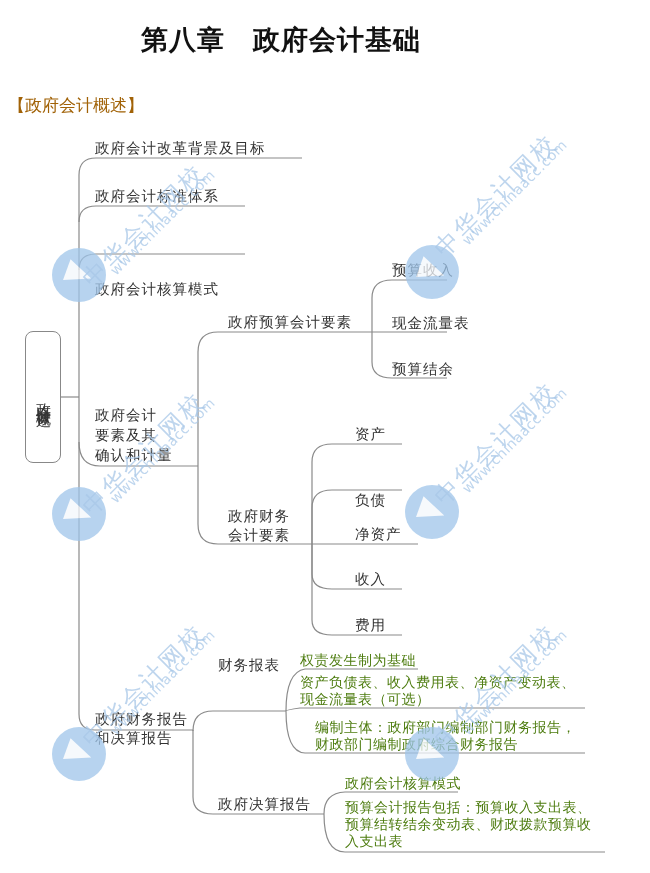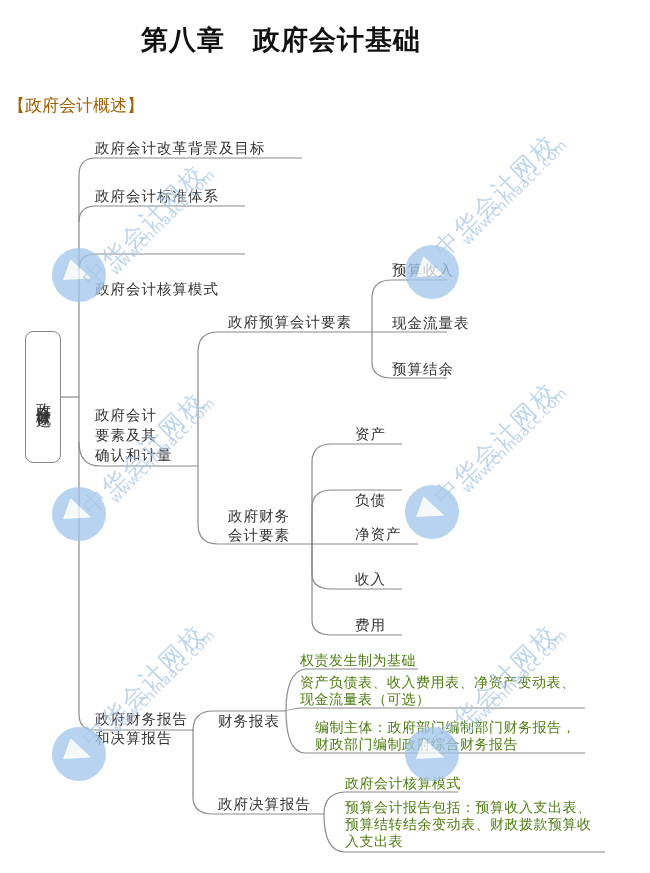--- a/index.html
+++ b/index.html
@@ -98,21 +98,21 @@
 <div class="abs n" style="left:228px; top:507px; line-height:19px;">
   <div>政府财务</div>
   <div>会计要素</div>
 </div>
 <div class="abs n" style="left:355px; top:425px;">资产</div>
 <div class="abs n" style="left:355px; top:471px;margin-top:20px;">负债</div>
 <div class="abs n" style="left:355px; top:525px;">净资产</div>
 <div class="abs n" style="left:355px; top:570px;">收入</div>
 <div class="abs n" style="left:355px; top:616px;">费用</div>
 
-<div class="abs n" style="left:218px; top:712px;">财务报表</div>
+<div class="abs n" style="left:218px; top:656px;">财务报表</div>
 <div class="abs s" style="left:300px; top:652px;">
   <div>权责发生制为基础</div>
 </div>
 <div class="abs s" style="left:300px; top:674px;">
   <div>资产负债表、收入费用表、净资产变动表、</div>
   <div>现金流量表（可选）</div>
 </div>
 <div class="abs s" style="left:315px; top:719px;">
   <div>编制主体：政府部门编制部门财务报告，</div>
   <div>财政部门编制政府综合财务报告</div>

